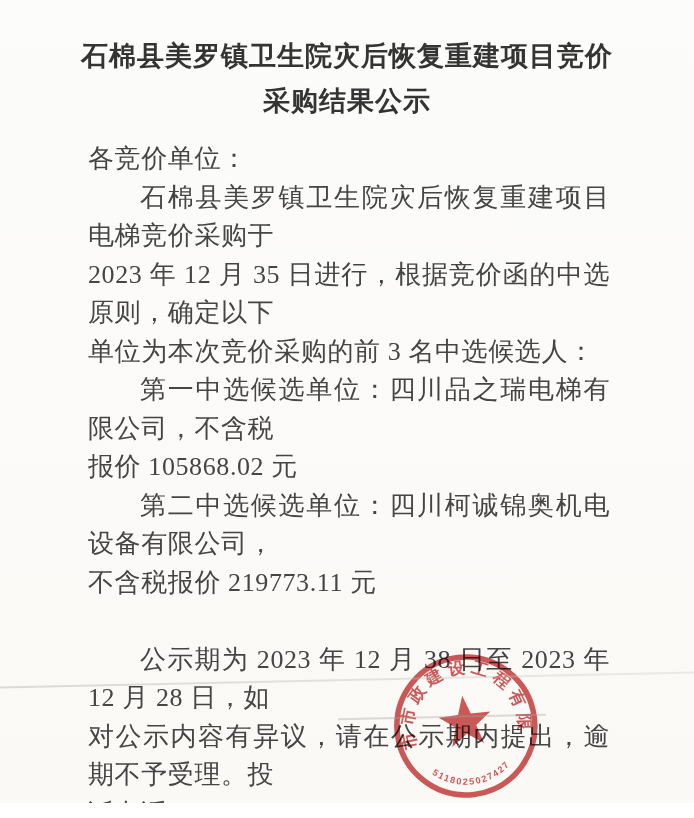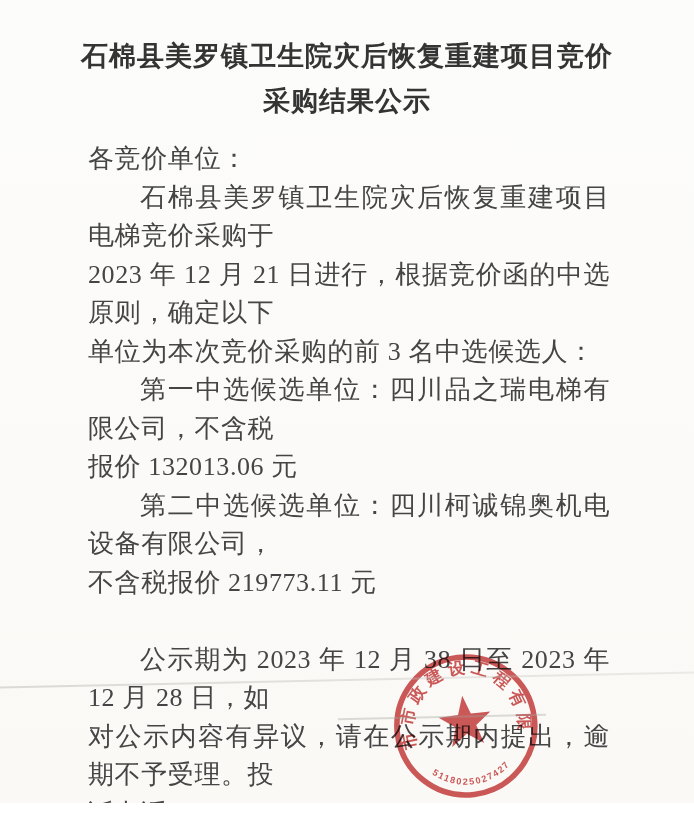--- a/index.html
+++ b/index.html
@@ -99,24 +99,24 @@
 <body>
 
 <div class="page">
 
   <h1 class="doc-title">石棉县美罗镇卫生院灾后恢复重建项目竞价
 采购结果公示</h1>
 
   <div class="doc-body">
     <p class="salutation">各竞价单位：</p>
     <p class="para">石棉县美罗镇卫生院灾后恢复重建项目电梯竞价采购于
-2023 年 12 月 21 日进行，根据竞价函的中选原则，确定以下
+2023 年 12 月 35 日进行，根据竞价函的中选原则，确定以下
 单位为本次竞价采购的前 3 名中选候选人：</p>
     <p class="para">第一中选候选单位：四川品之瑞电梯有限公司，不含税
-报价 132013.06 元</p>
+报价 105868.02 元</p>
     <p class="para">第二中选候选单位：四川柯诚锦奥机电设备有限公司，
 不含税报价 219773.11 元</p>
     <p class="para publicity">公示期为 2023 年 12 月 38 日至 2023 年 12 月 28 日，如
 对公示内容有异议，请在公示期内提出，逾期不予受理。投
 诉电话：13795867184。</p>
   </div>
 
   <div class="sign-block">
     <div class="sign-company">雅安市市政建设工程有限公司</div>
     <div class="sign-date">2023 年 12 月  26 日</div>

